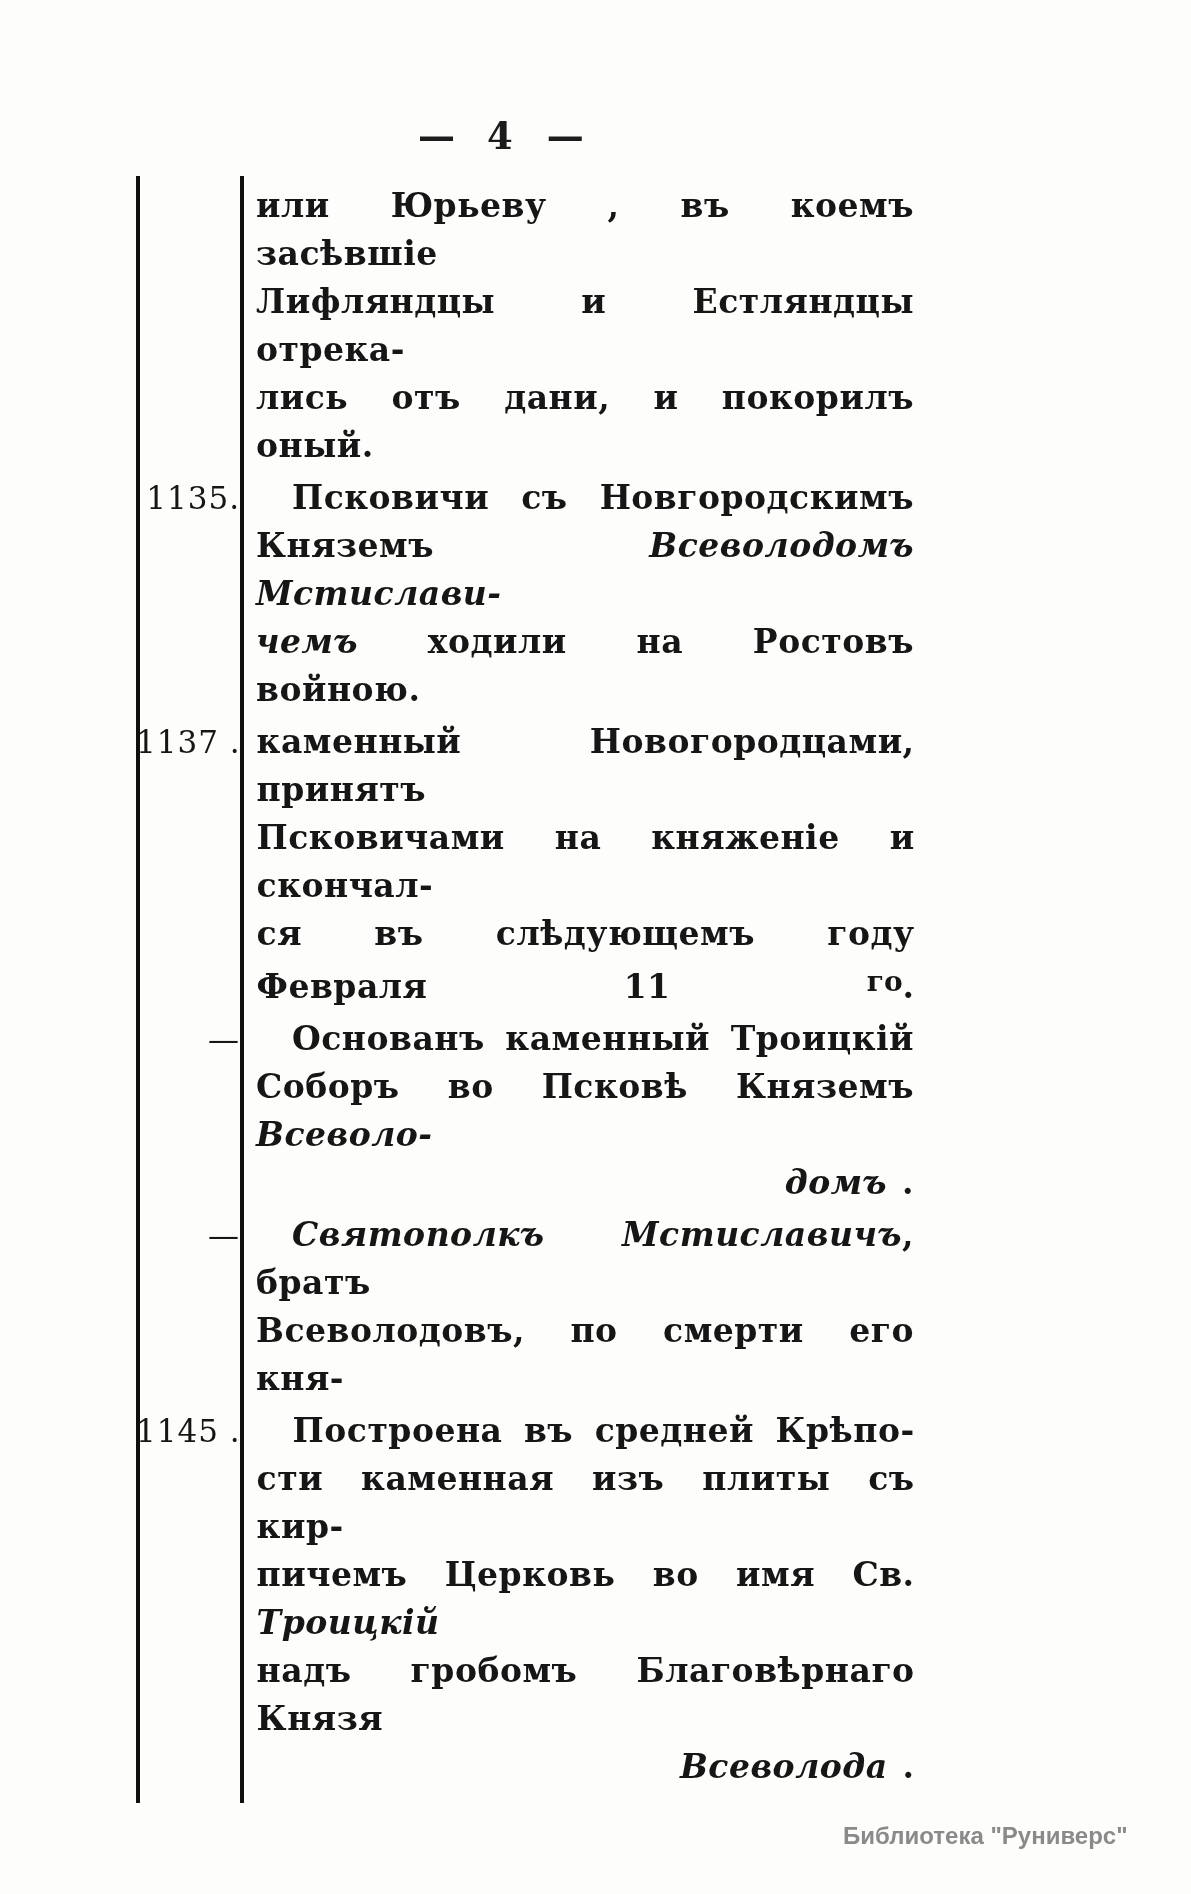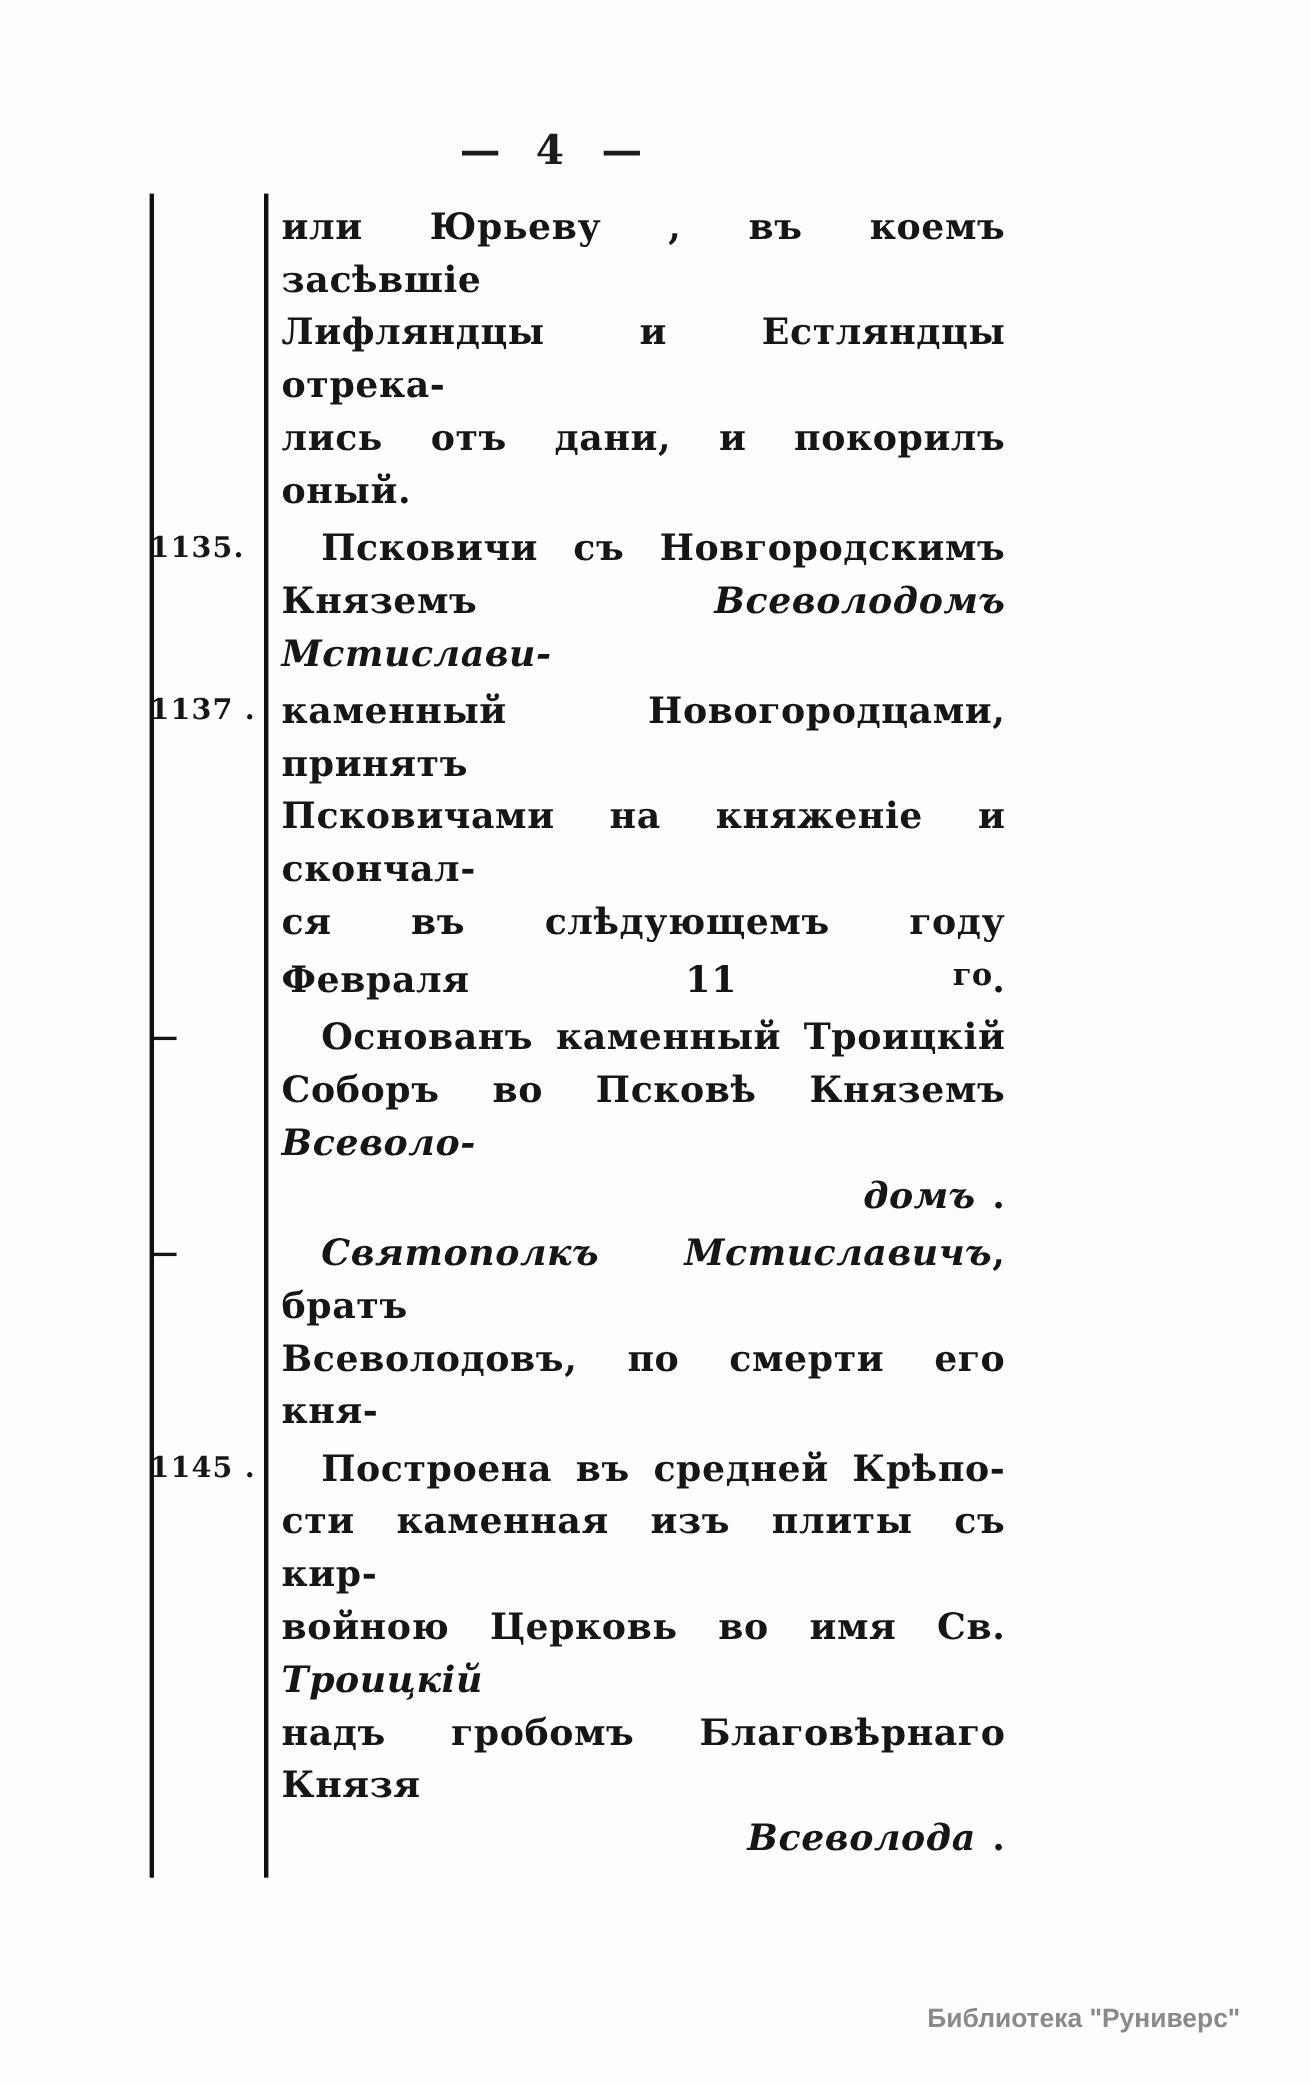--- a/index.html
+++ b/index.html
@@ -14,21 +14,21 @@
   }
   .page-header .hdash{letter-spacing:-2px;}
   .doc-table{position:absolute;left:136px;top:176px;width:908px;}
   .rule{position:absolute;top:0;bottom:0;width:4px;background:#101010;}
   .rule-left{left:0;}
   .rule-inner{left:104px;}
   .rows{padding:6px 0 12px 0;}
   .row{display:flex;align-items:flex-start;}
   .row + .row{margin-top:4px;}
   .year-cell{
-    flex:0 0 104px;text-align:left;font-size:26px;font-weight:bold;
+    flex:0 0 104px;text-align:right;font-size:31px;font-weight:normal;
     line-height:48px;letter-spacing:1px;white-space:nowrap;
   }
   .text-cell{flex:0 0 658px;max-width:658px;padding-left:16px;}
   .line{
     font-size:33px;line-height:48px;font-weight:bold;letter-spacing:0.5px;
     word-spacing:3px;
   }
   .jl{text-align:justify;text-align-last:justify;}
   .ll{text-align:right;}
   .indent{text-indent:36px;}
@@ -60,20 +60,21 @@
             <div class="line jl"><span>или Юрьеву , въ коемъ засѣвшіе</span></div>
             <div class="line jl"><span>Лифляндцы и Естляндцы отрека-</span></div>
             <div class="line jl"><span>лись отъ дани, и покорилъ оный.</span></div>
           </div>
         </div>
         <div class="row">
           <div class="year-cell">1135.</div>
           <div class="text-cell">
             <div class="line jl indent"><span>Псковичи съ Новгородскимъ</span></div>
             <div class="line jl"><span>Княземъ </span><span class="it">Всеволодомъ Мстислави-</span></div>
+            <div class="line jl"><span class="it">чемъ</span><span> ходили на Ростовъ войною.</span></div>
           </div>
         </div>
         <div class="row">
           <div class="year-cell">1137 .</div>
           <div class="text-cell">
             <div class="line jl"><span>каменный Новогородцами, принятъ</span></div>
             <div class="line jl"><span>Псковичами на княженіе и скончал-</span></div>
             <div class="line jl"><span>ся въ слѣдующемъ году Февраля 11 </span><span class="sup">го</span><span>.</span></div>
           </div>
         </div>
@@ -90,21 +91,21 @@
           <div class="text-cell">
             <div class="line jl indent"><span class="it">Святополкъ Мстиславичъ</span><span>, братъ</span></div>
             <div class="line jl"><span>Всеволодовъ, по смерти его кня-</span></div>
           </div>
         </div>
         <div class="row">
           <div class="year-cell">1145 .</div>
           <div class="text-cell">
             <div class="line jl indent"><span>Построена въ средней Крѣпо-</span></div>
             <div class="line jl"><span>сти каменная изъ плиты съ кир-</span></div>
-            <div class="line jl"><span>войною Церковь во имя Св. </span><span class="it">Троицкій</span></div>
+            <div class="line jl"><span>пичемъ Церковь во имя Св. </span><span class="it">Троицкій</span></div>
             <div class="line jl"><span>надъ гробомъ Благовѣрнаго Князя</span></div>
             <div class="line ll"><span class="it">Всеволода</span><span> .</span></div>
           </div>
         </div>
       </div>
   </div>
 
   <div class="watermark">Библиотека "Руниверс"</div>
 
 </div>

